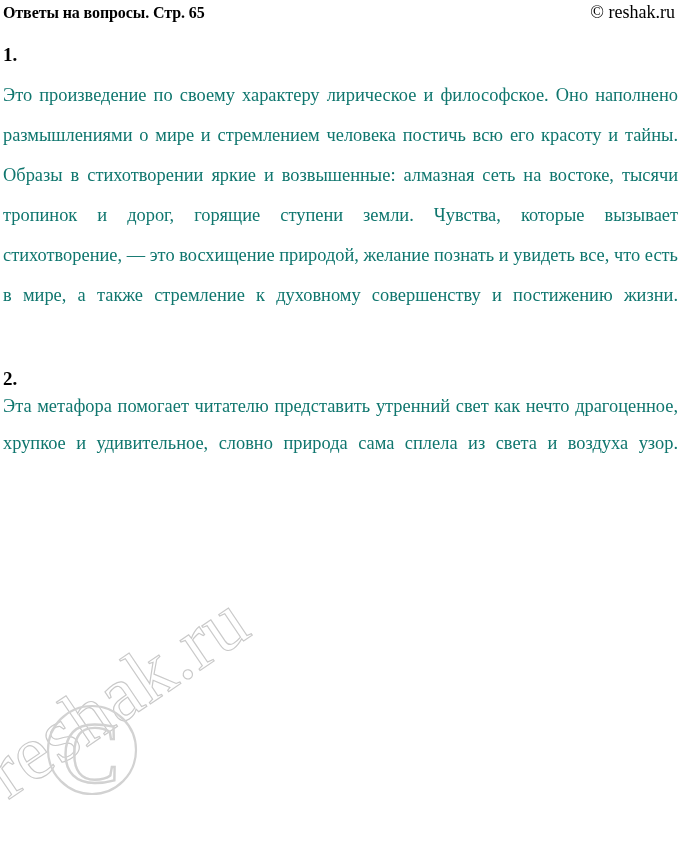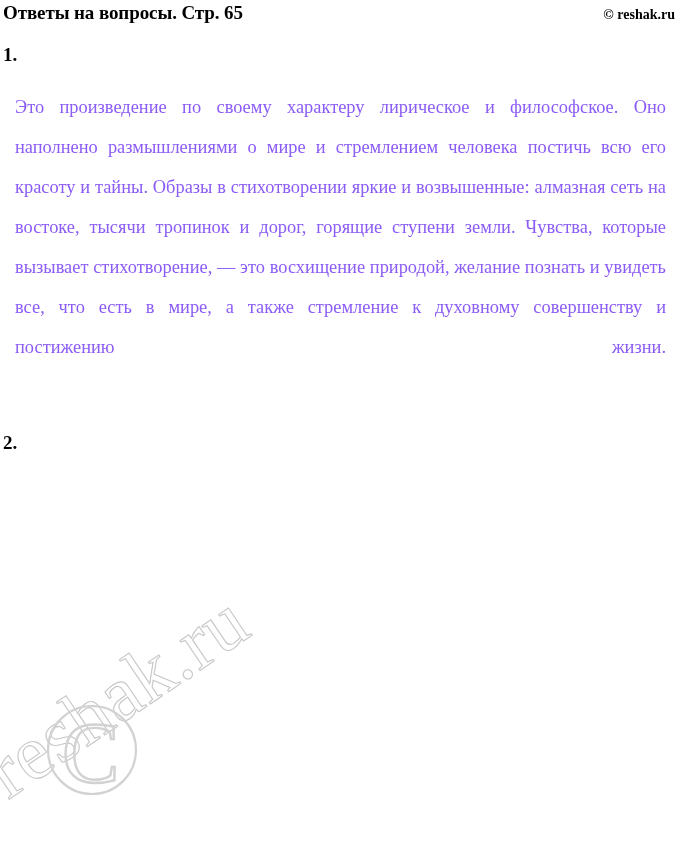--- a/index.html
+++ b/index.html
@@ -31,48 +31,47 @@
   .header {
     display: flex;
     align-items: baseline;
     justify-content: space-between;
     height: 30px;
     padding-top: 2px;
     box-sizing: border-box;
   }
   .header-title {
     font-weight: bold;
-    font-size: 19px;
+    font-size: 16px;
     letter-spacing: -0.1px;
     white-space: nowrap;
   }
   .header-copyright {
-    font-size: 14px;
+    font-size: 18px;
     white-space: nowrap;
     padding-right: 3px;
-    font-weight: bold;
   }
 
   
   .qnum {
     font-weight: bold;
     font-size: 19px;
     line-height: 1;
     margin: 0;
   }
   .qnum-1 { padding-top: 15px; }
   .qnum-2 { padding-top: 14px; }
 
   
   .para {
     font-size: 18.4px;
     text-align: justify;
     text-justify: inter-word;
-    margin: 12px;
-    color: #8b5cf6;
+    margin: 0;
+    color: #0f766e;
   }
   .para.loose {
     line-height: 40px;
     padding-top: 11px;
   }
   .para.tight {
     line-height: 36.5px;
   }
   .para.tight + .para.tight {
     padding-top: 11px;
@@ -145,16 +144,17 @@
 
   <div>
     <div class="qnum qnum-1">1.</div>
     <p class="para loose">Это произведение по своему характеру лирическое и философское. Оно наполнено размышлениями о мире и стремлением человека постичь всю его красоту и тайны. Образы в стихотворении яркие и возвышенные: алмазная сеть на востоке, тысячи тропинок и дорог, горящие ступени земли. Чувства, которые вызывает стихотворение, — это восхищение природой, желание познать и увидеть все, что есть в мире, а также стремление к духовному совершенству и постижению жизни.</p>
   </div>
 
   <div>
     <div class="qnum qnum-2">2.</div>
 
 
+    <p class="para tight">Эта метафора помогает читателю представить утренний свет как нечто драгоценное, хрупкое и удивительное, словно природа сама сплела из света и воздуха узор.</p>
 
   </div>
 
 </div>
 
 </body></html>

